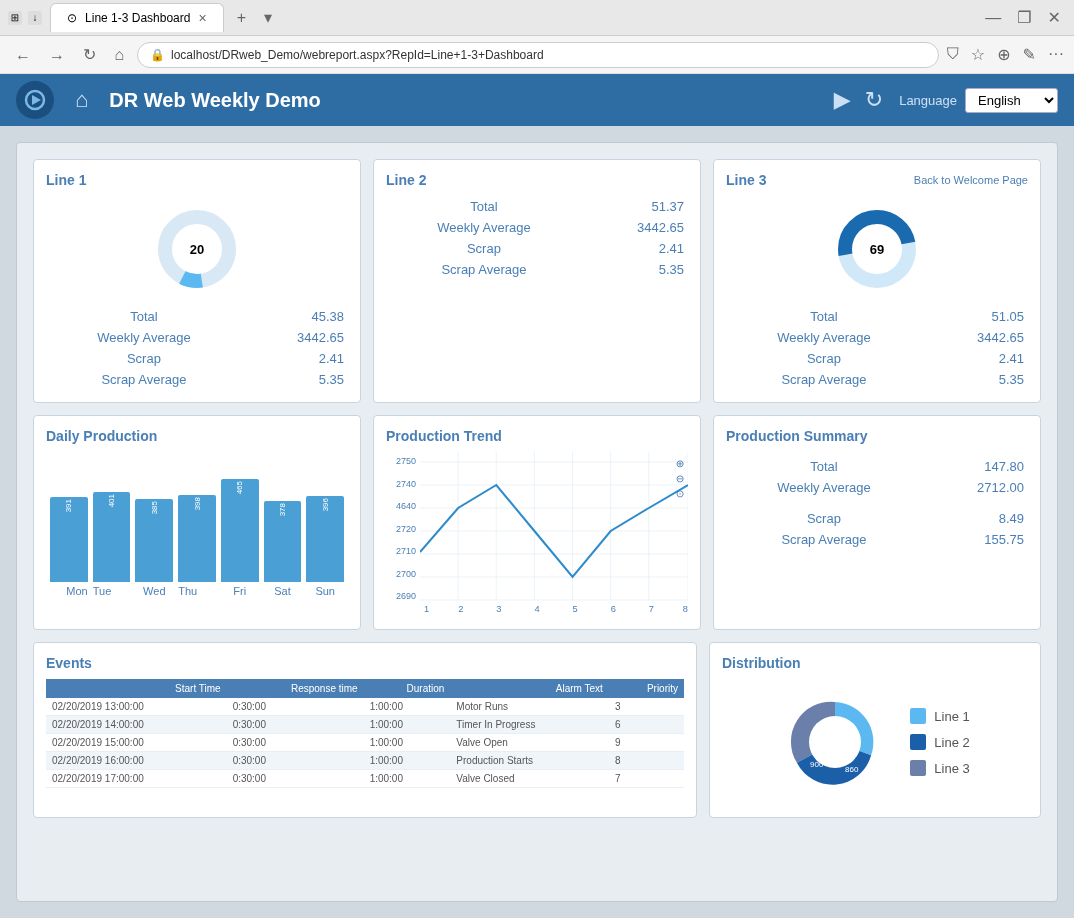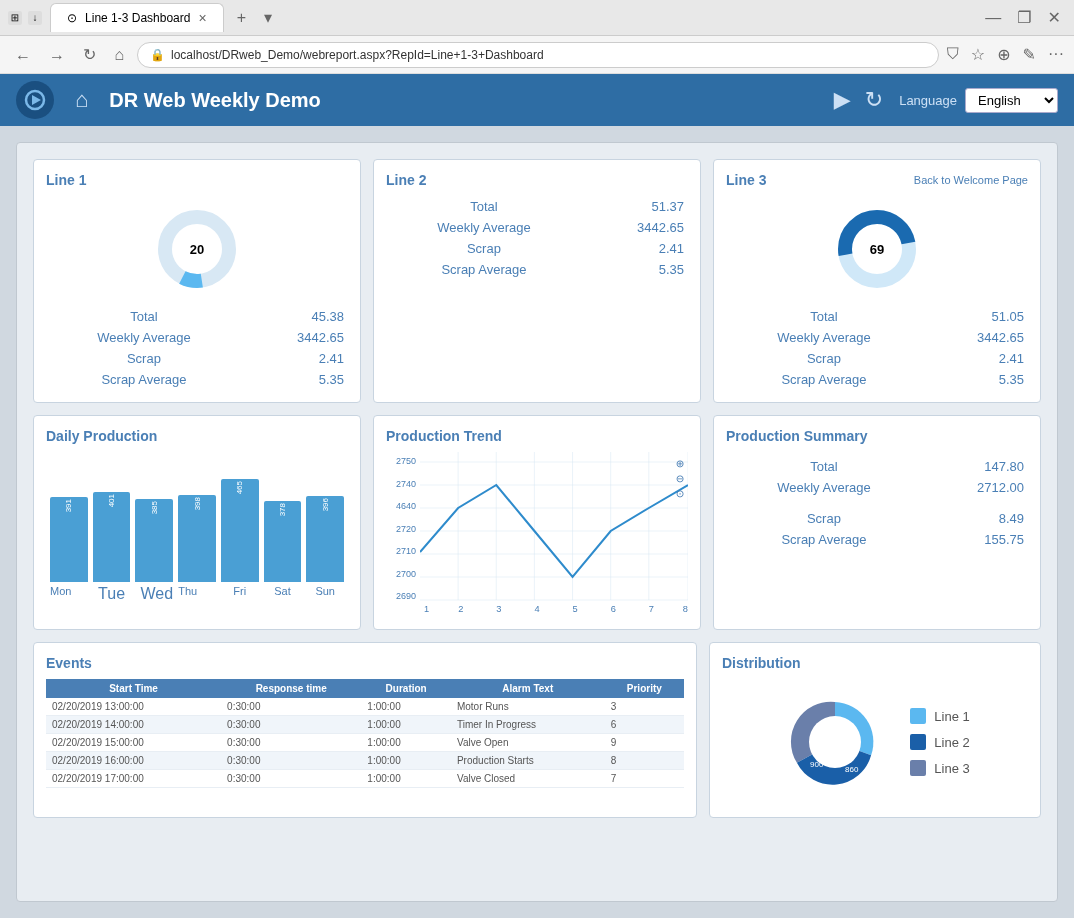--- a/index.html
+++ b/index.html
@@ -159,22 +159,22 @@
     
     .events-table {
       width: 100%;
       border-collapse: collapse;
       font-size: 10px;
     }
     .events-table th {
       background: #4a7fb5;
       color: #fff;
       padding: 4px 6px;
-      text-align: center;
-      font-weight: bold;
+      text-align: right;
+      font-weight: normal;
     }
     .events-table td {
       padding: 3px 6px;
       color: #555;
       border-bottom: 1px solid #e8eef4;
     }
     .events-table tr:nth-child(even) td { background: #f0f5fa; }
 
     
     .distribution-content {
@@ -389,23 +389,23 @@
                 </div>
               </div>
               <div style="display: flex; flex-direction: column; align-items: center; flex: 1 1 0%; height: 100%; justify-content: flex-end;">
                 <div style="background: rgb(74, 159, 212); width: 100%; border-radius: 2px 2px 0px 0px; height: 68.5714%; display: flex; align-items: flex-start; justify-content: center; padding-top: 2px;">
                   <span style="font-size: 8px; color: rgb(255, 255, 255); writing-mode: vertical-rl; transform: rotate(180deg);">396</span>
                 </div>
               </div>
             </div>
       </div>
       <div style="display:flex;gap:5px;padding:3px 4px 0;" id="bar-labels-container">
-            <span style="flex: 1 1 0%; text-align: left; font-size: 11px; color: rgb(74, 127, 181);">Mon</span>
-            <span style="flex: 1 1 0%; text-align: center; font-size: 16px; color: rgb(74, 127, 181);">Tue</span>
-            <span style="flex: 1 1 0%; text-align: right; font-size: 16px; color: rgb(74, 127, 181);">Wed</span>
+            <span style="flex: 1 1 0%; text-align: right; font-size: 11px; color: rgb(74, 127, 181);">Mon</span>
+            <span style="flex: 1 1 0%; text-align: left; font-size: 11px; color: rgb(74, 127, 181);">Tue</span>
+            <span style="flex: 1 1 0%; text-align: center; font-size: 11px; color: rgb(74, 127, 181);">Wed</span>
             <span style="flex: 1 1 0%; text-align: left; font-size: 11px; color: rgb(74, 127, 181);">Thu</span>
             <span style="flex: 1 1 0%; text-align: center; font-size: 11px; color: rgb(74, 127, 181);">Fri</span>
             <span style="flex: 1 1 0%; text-align: center; font-size: 11px; color: rgb(74, 127, 181);">Sat</span>
             <span style="flex: 1 1 0%; text-align: center; font-size: 11px; color: rgb(74, 127, 181);">Sun</span>
           </div>
     </div>
 
     <div class="panel">
       <div class="panel-title">Production Trend</div>
       <div style="display:flex;height:165px;">

